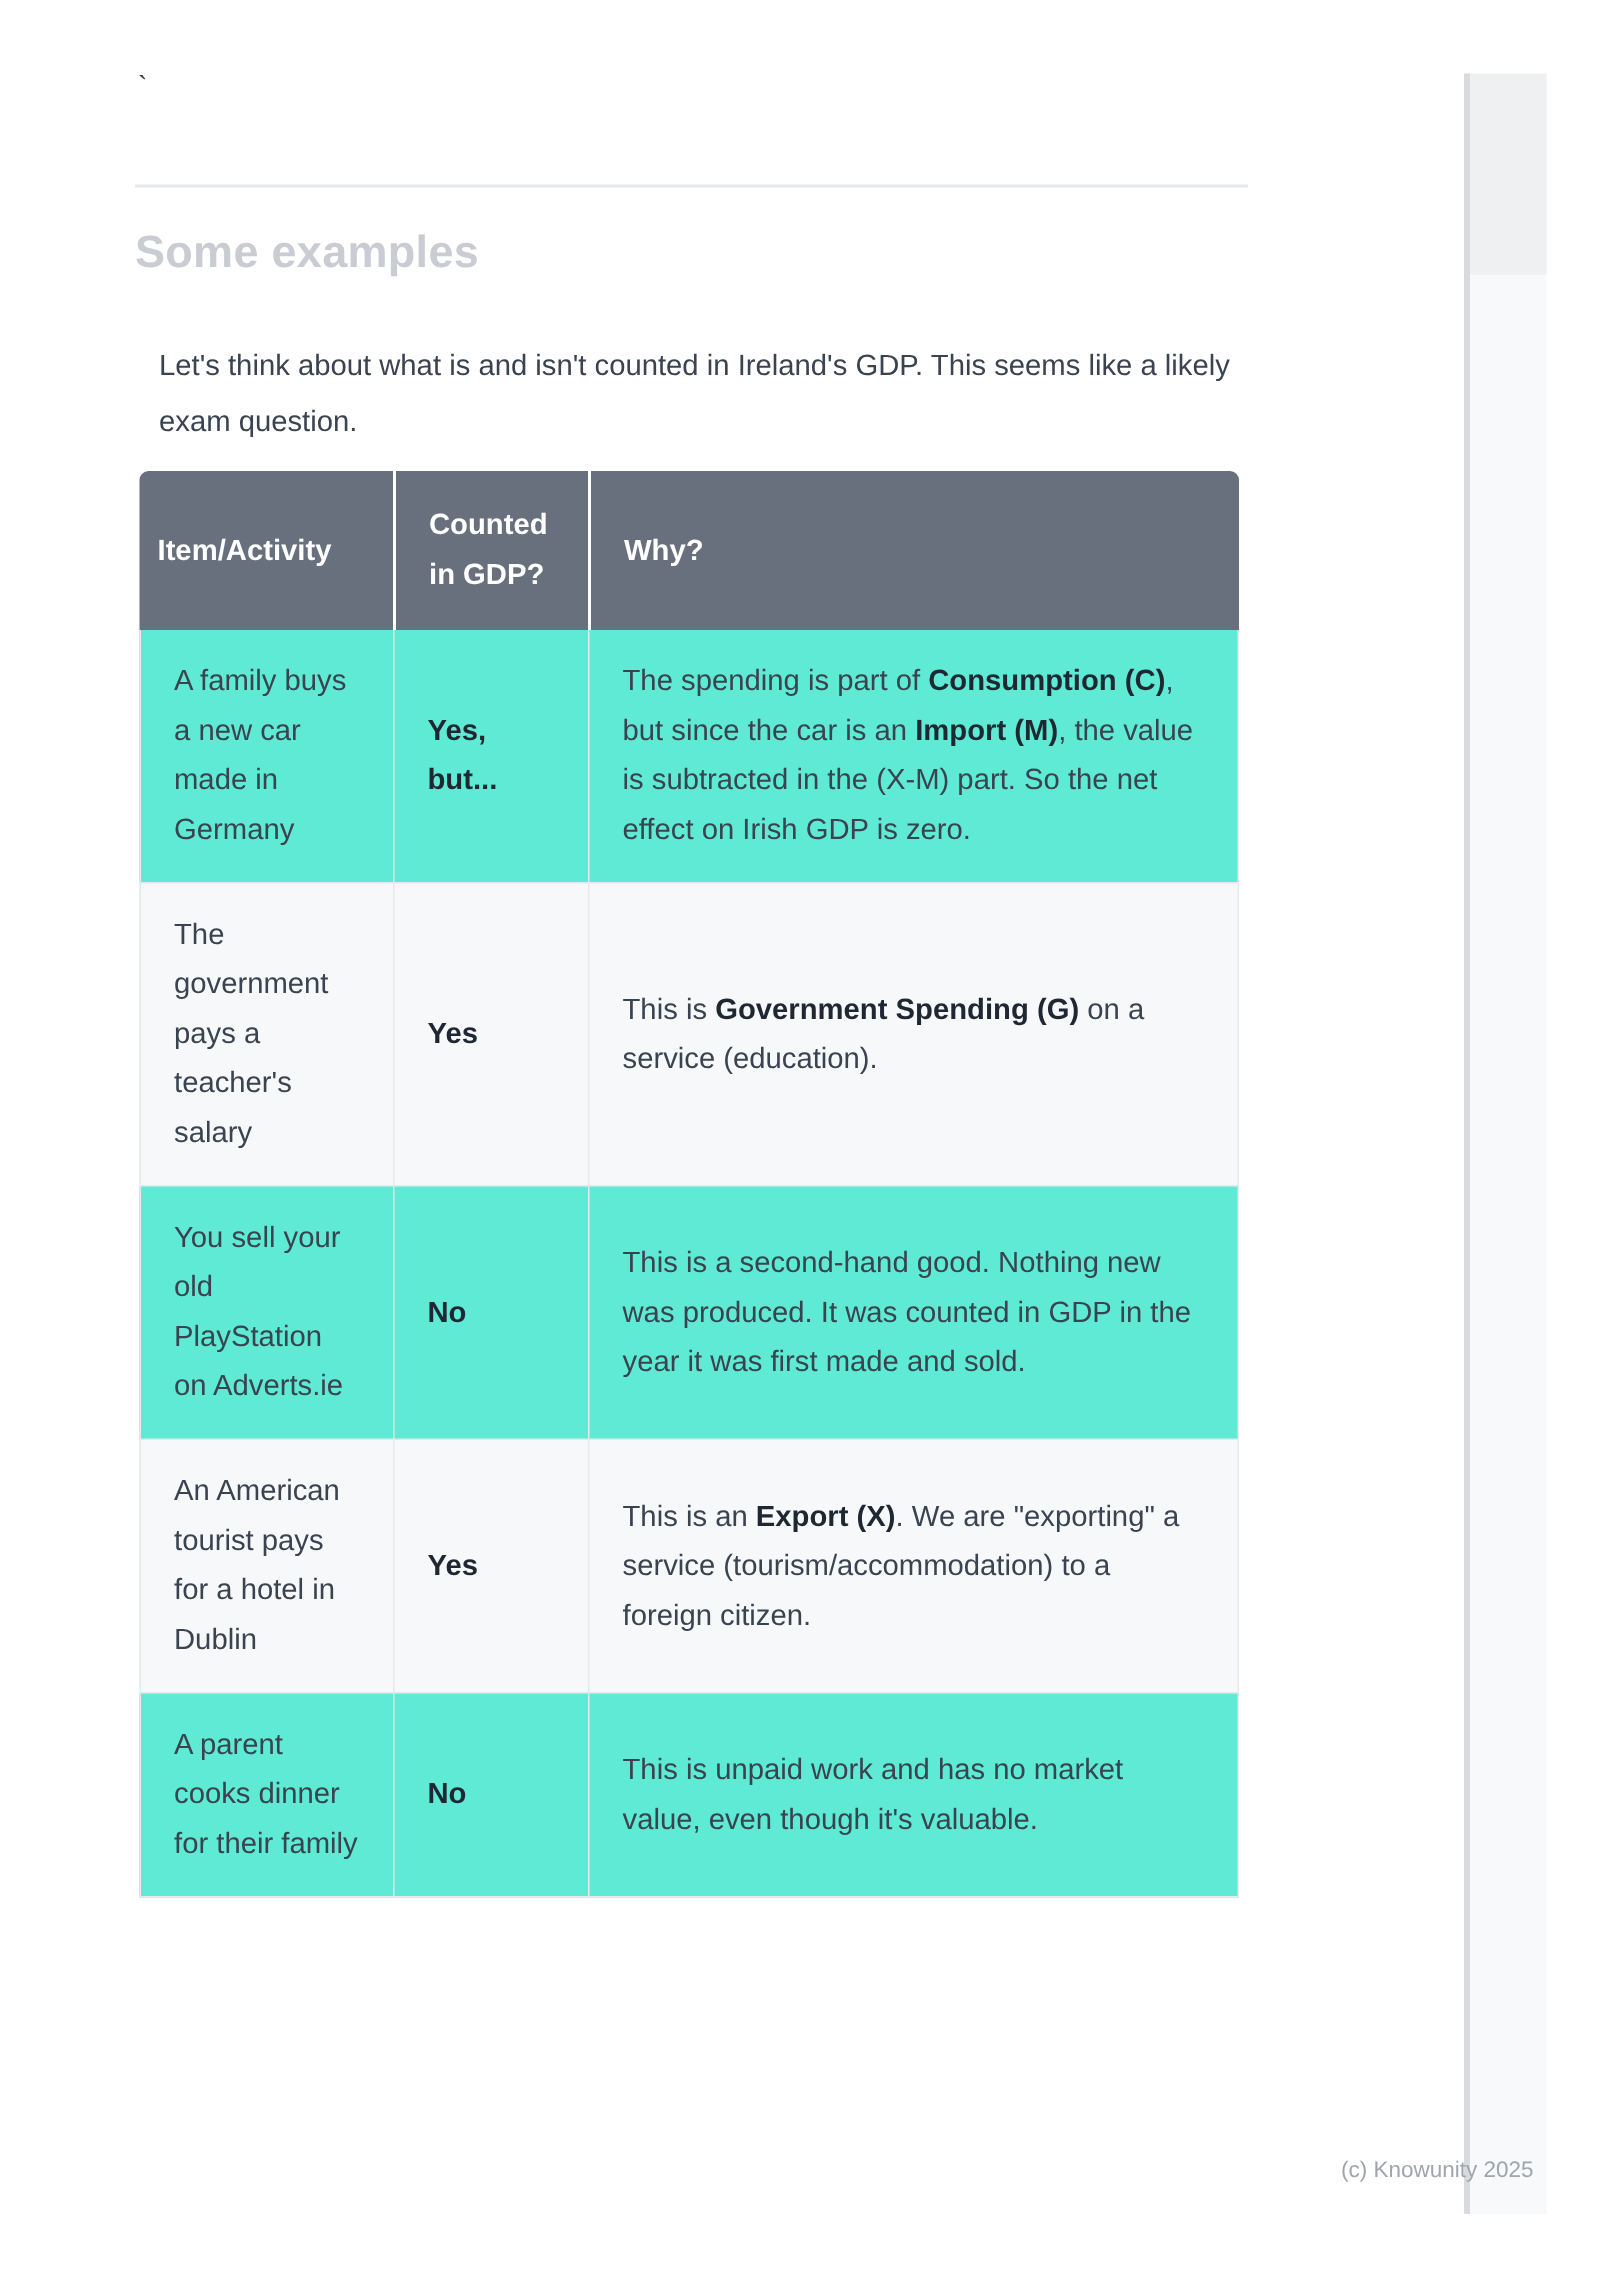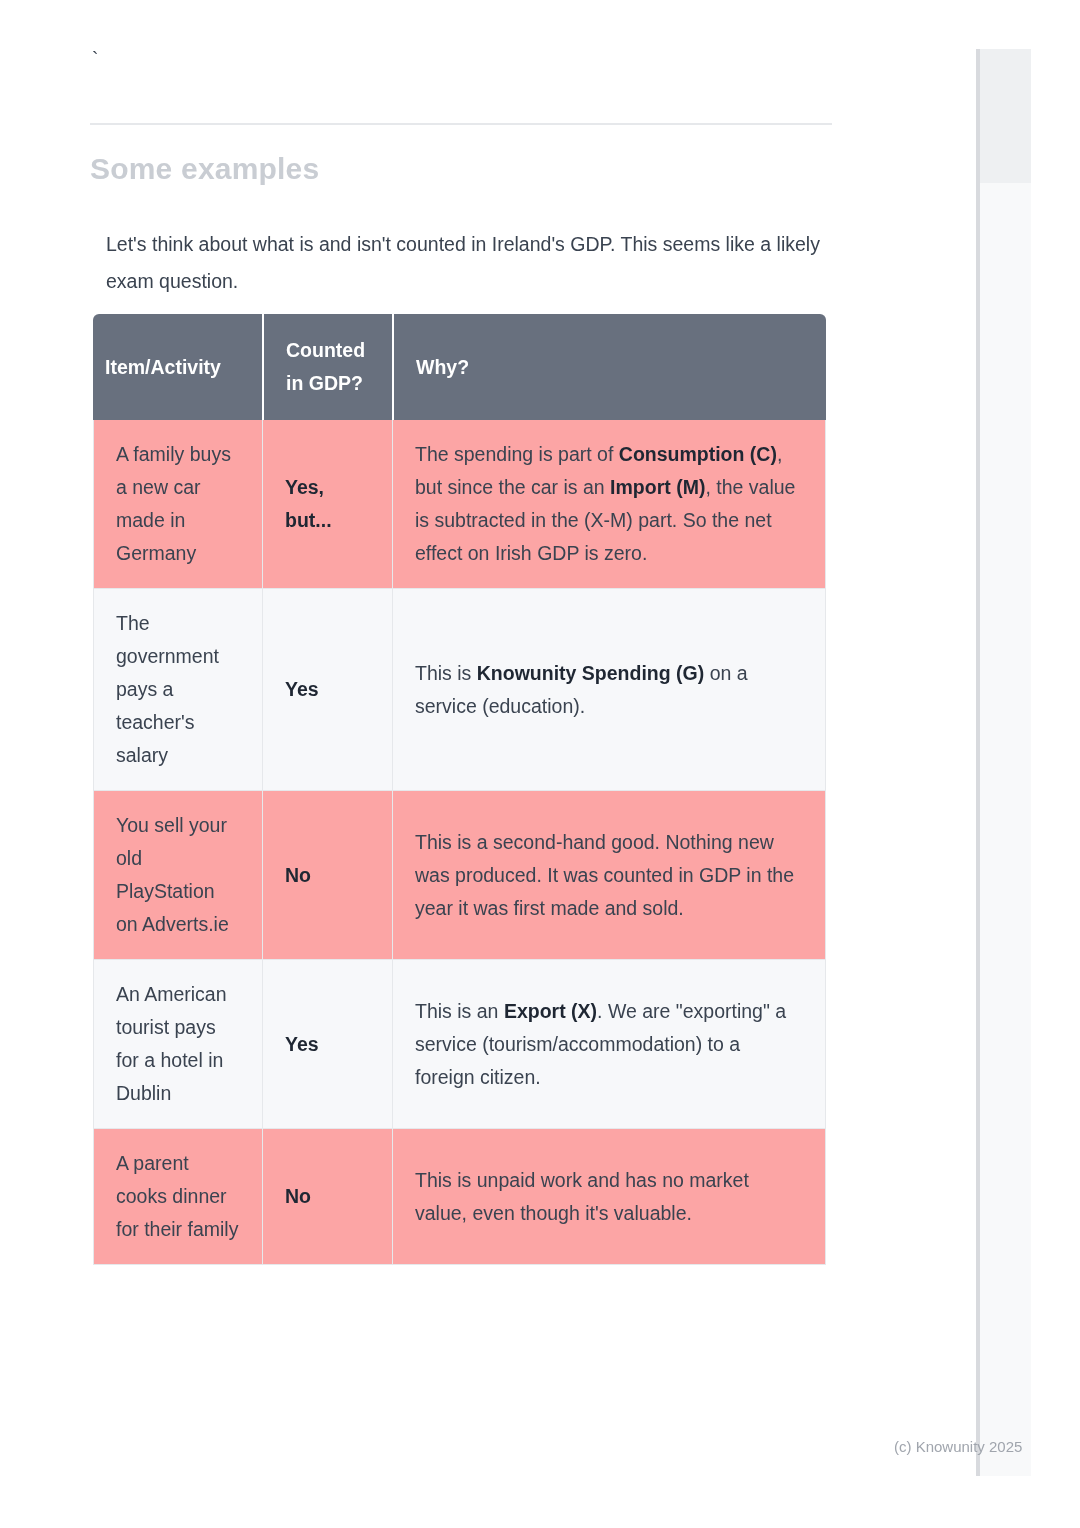--- a/index.html
+++ b/index.html
@@ -63,21 +63,21 @@
   }
   .gdp-table th + th { border-left: 2px solid #ffffff; }
   .gdp-table th:first-child { border-top-left-radius: 6px; padding-left: 12px; }
   .gdp-table th:last-child  { border-top-right-radius: 6px; margin-top: 20px; }
   .gdp-table td {
     vertical-align: middle;
     padding: 18px 22px;
     line-height: 33px;
     color: var(--text);
     border-bottom: 1px solid var(--line);
-    background: #fca5a5;
+    background: #5eead4;
   }
   .gdp-table td + td { border-left: 1px solid var(--line); }
   .gdp-table td:first-child { border-left: 1px solid var(--line); }
   .gdp-table td:last-child  { border-right: 1px solid var(--line); }
   .gdp-table tbody tr:nth-child(even) td { background: var(--zebra); }
   .gdp-table .c-counted { font-weight: 700; color: var(--bold_text); }
   .gdp-table .b { font-weight: 700; color: var(--bold_text); }
   .gdp-table .i { }
   .scroll-panel {
     position: absolute;
@@ -131,21 +131,21 @@
     <tbody id="table-body">
     <tr>
       <td class="c-item">A family buys a new car made in Germany</td>
       <td class="c-counted">Yes, but...</td>
       <td class="c-why"><span>The spending is part of </span><span class="b">Consumption (C)</span><span>, but since the car is an </span><span class="b">Import (M)</span><span>, the value is subtracted in the (X-M) part. So the net effect on </span><span class="i">Irish</span><span> GDP is zero.</span></td>
     </tr>
 
     <tr>
       <td class="c-item">The government pays a teacher's salary</td>
       <td class="c-counted">Yes</td>
-      <td class="c-why"><span>This is </span><span class="b">Knowunity Spending (G)</span><span> on a service (education).</span></td>
+      <td class="c-why"><span>This is </span><span class="b">Government Spending (G)</span><span> on a service (education).</span></td>
     </tr>
 
 
     <tr>
       <td class="c-item">You sell your old PlayStation on Adverts.ie</td>
       <td class="c-counted">No</td>
       <td class="c-why"><span>This is a second-hand good. Nothing new was produced. It was counted in GDP in the year it was first made and sold.</span></td>
     </tr>
 
     <tr>

